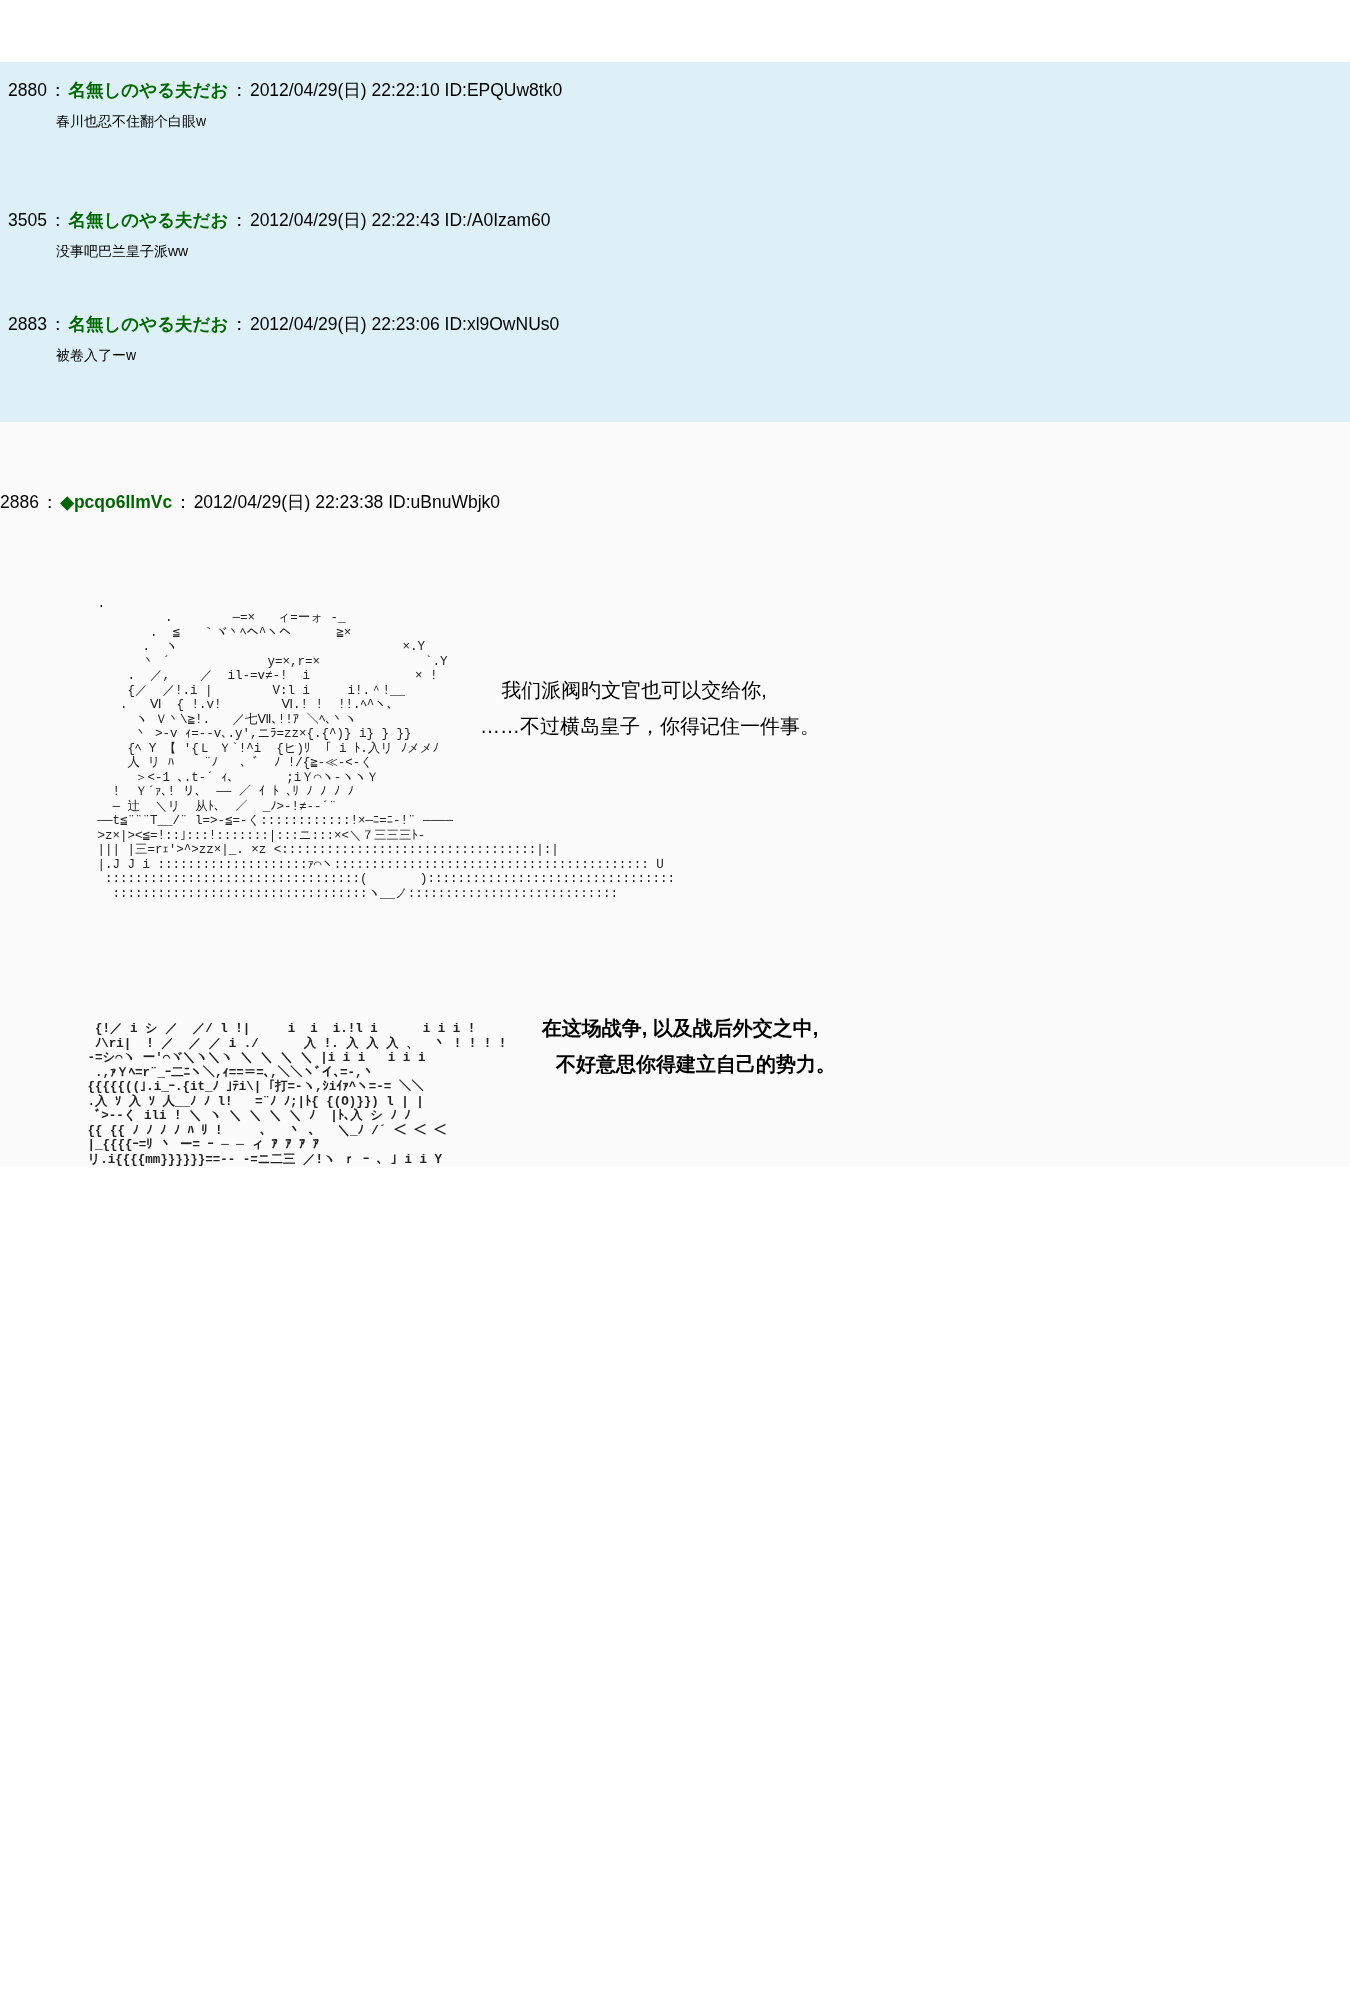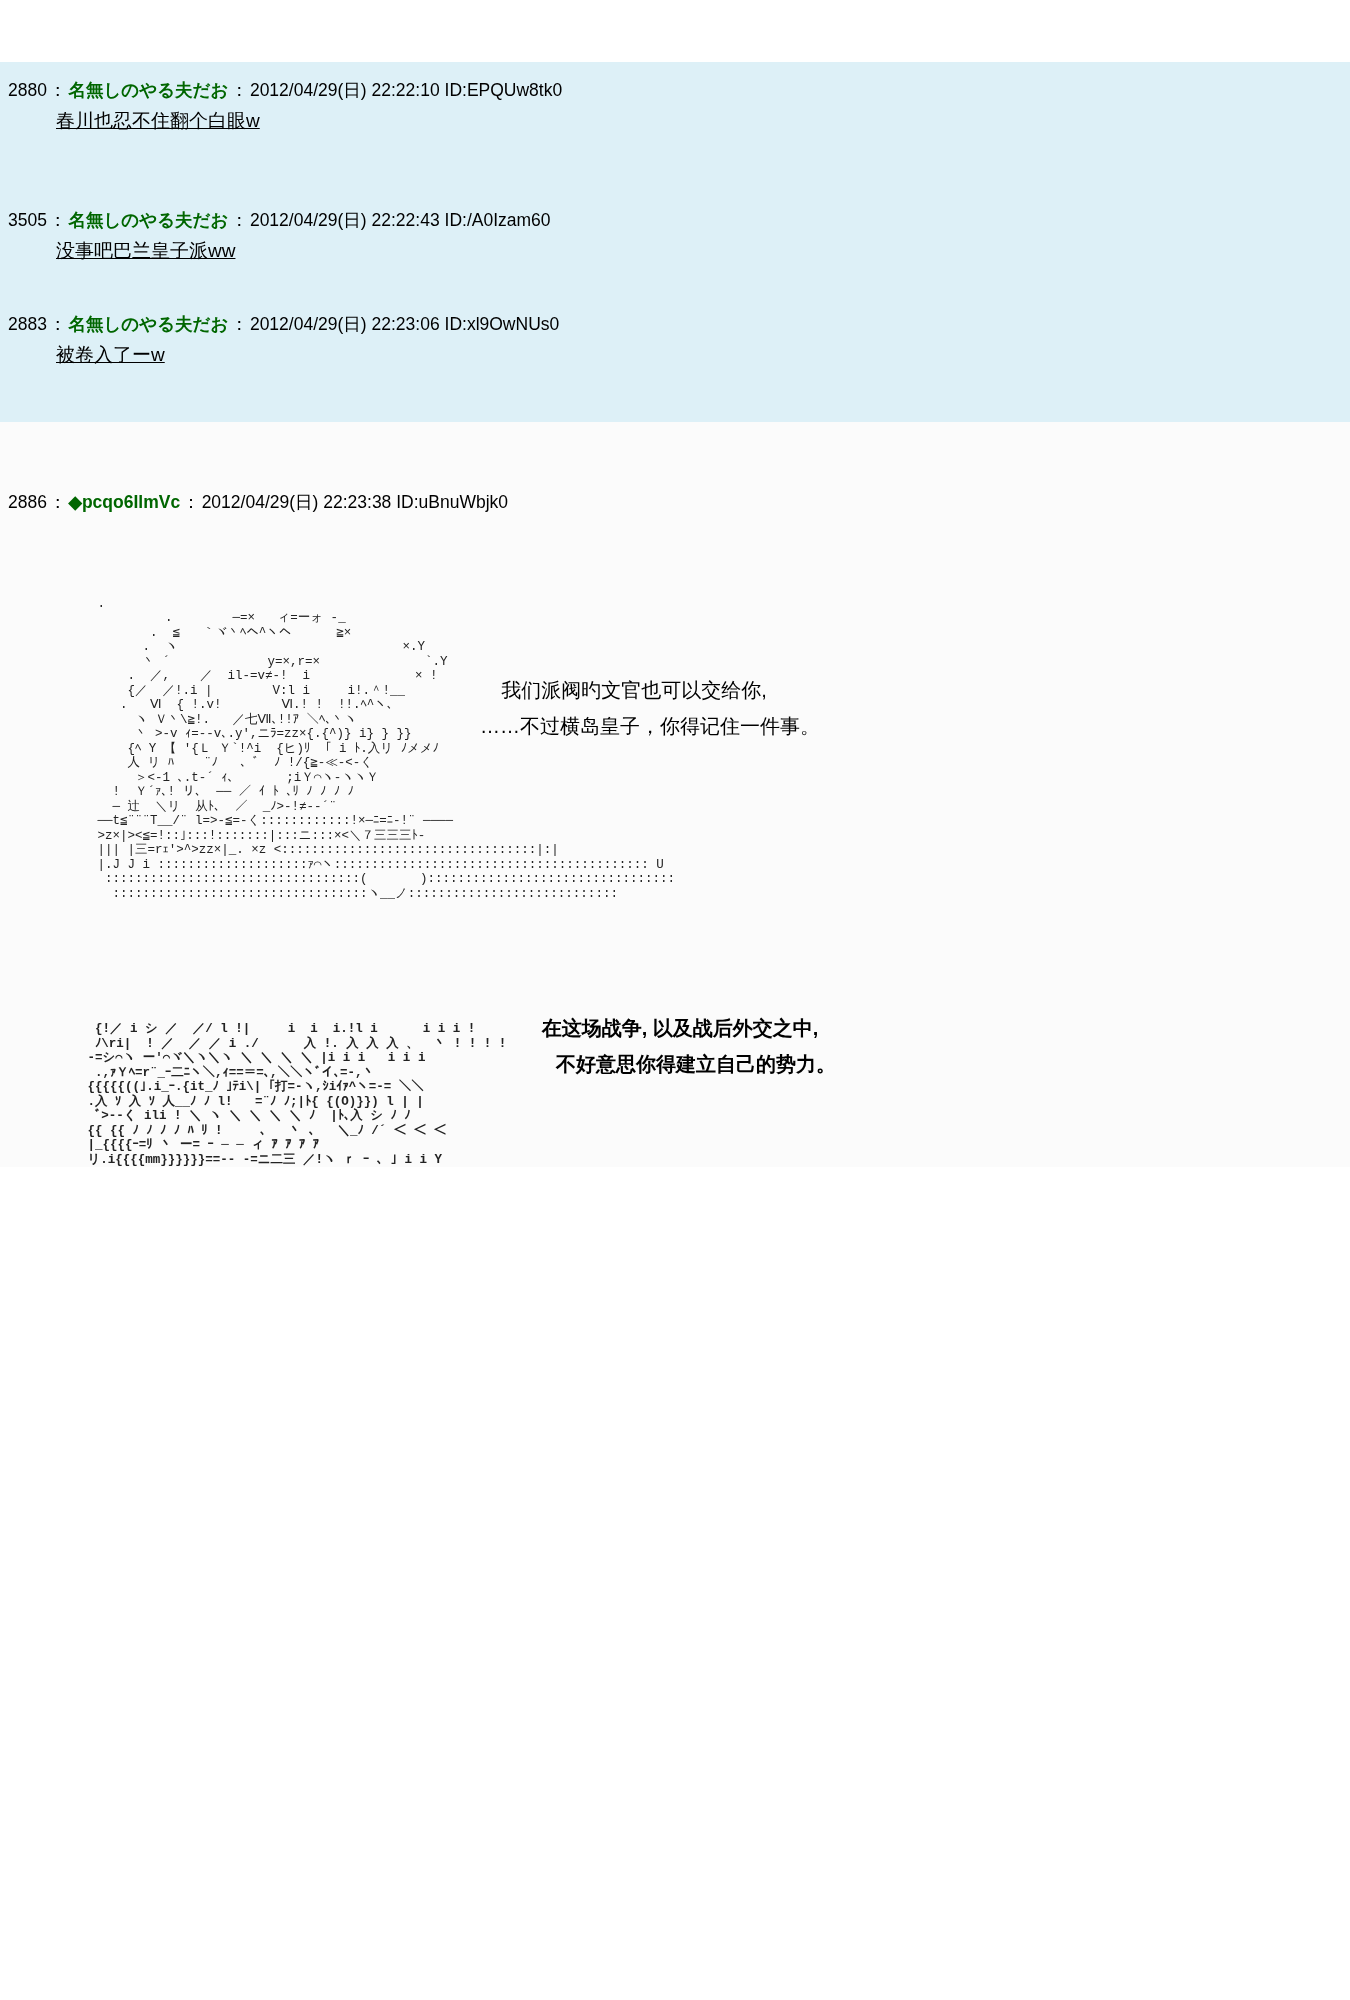--- a/index.html
+++ b/index.html
@@ -49,38 +49,36 @@
     color: #006600;
     font-weight: bold;
   }
   .post-date {
     color: #000;
   }
   .post-id {
     color: #000;
   }
   .post-body {
-    font-size: 19px;
+    font-size: 14px;
     line-height: 30px;
     padding: 4px 0 4px 56px;
     color: #000;
-    text-decoration: underline;
   }
   .spacer-sm { height: 26px; }
   .spacer-md { height: 46px; }
 
   
   .aa-block {
     background: #fbfbfb;
     padding: 22px 0 0 0;
   }
   .aa-post-head {
     font-size: 17.5px;
     line-height: 24px;
-    padding-left: 8px;
     white-space: nowrap;
   }
   .trip-name {
     color: #006600;
     font-weight: bold;
   }
   .aa-scene {
     position: relative;
     padding-top: 70px;
   }

